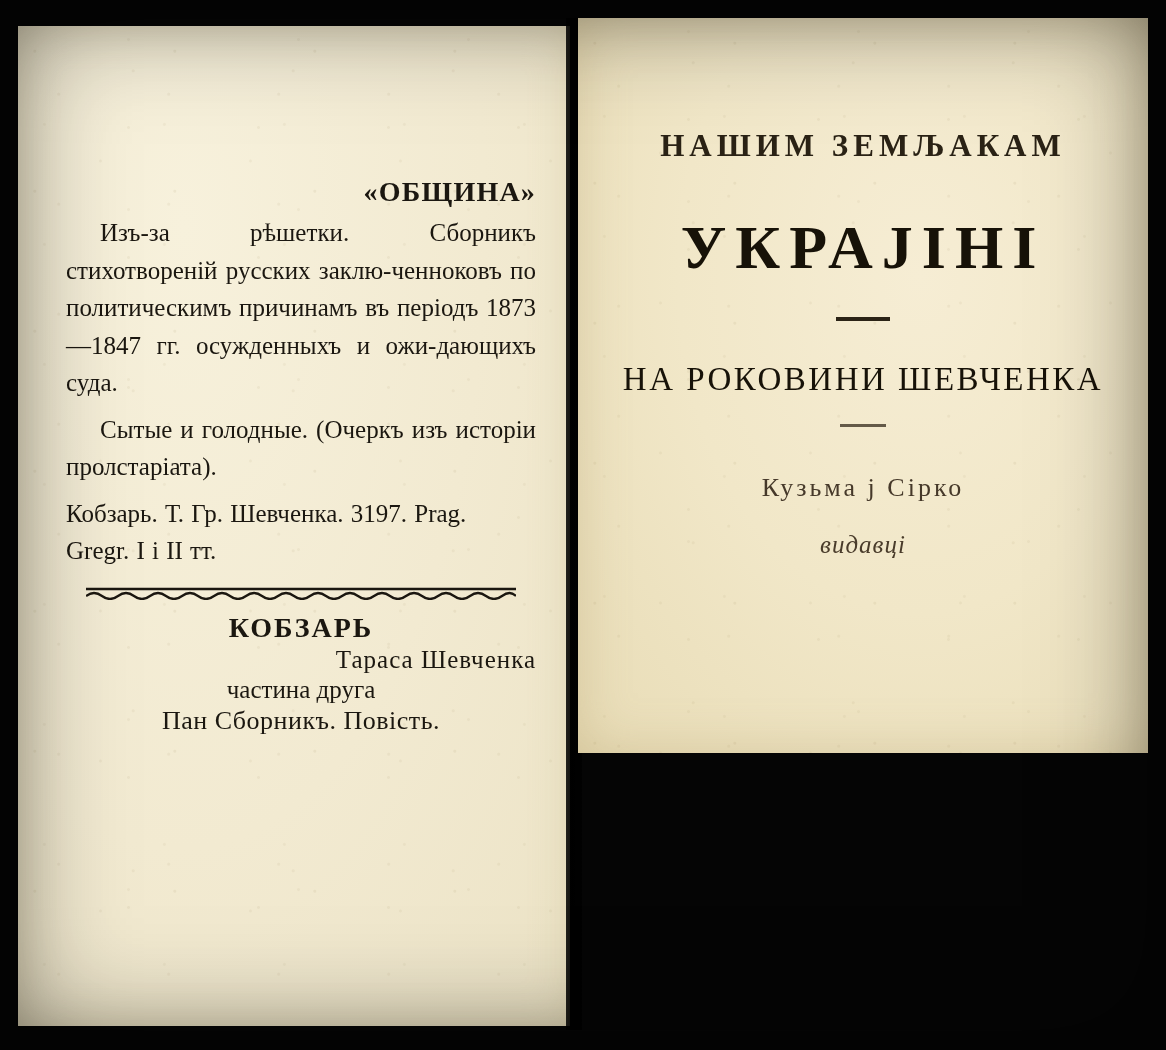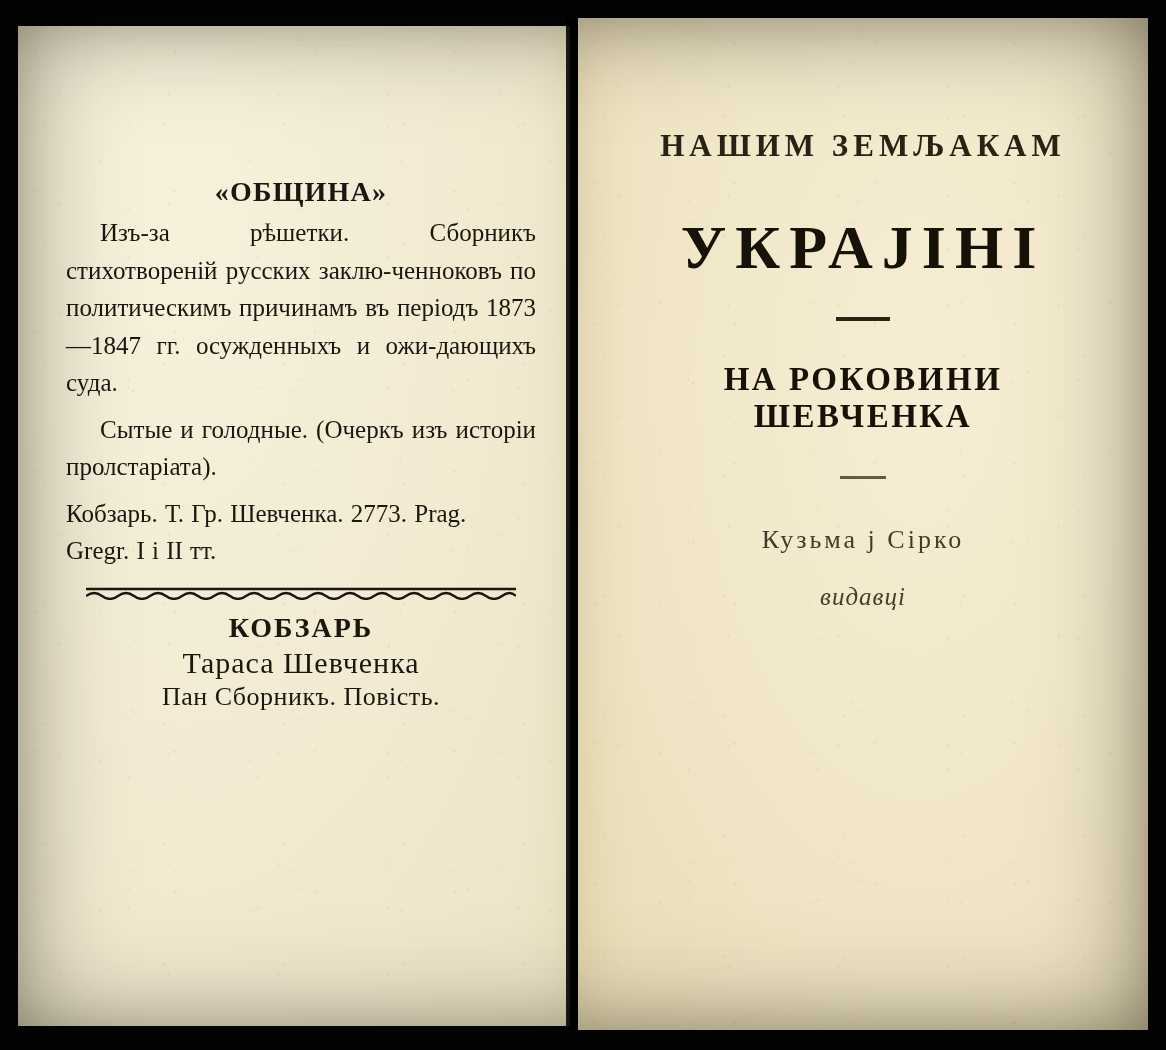--- a/index.html
+++ b/index.html
@@ -36,21 +36,21 @@
     height: 1000px;
     background:
       radial-gradient(ellipse at 30% 20%, #f7f1dc 0%, #f2ead1 55%, #ece3c6 100%);
     box-shadow: inset 0 0 40px rgba(180,165,120,0.30);
   }
 
   #leaf-right {
     left: 578px;
     top: 18px;
     width: 570px;
-    height: 1012px;
+    height: 735px;
     background:
       radial-gradient(ellipse at 60% 35%, #f6edd4 0%, #f1e7c8 50%, #e8dcb6 100%);
     box-shadow: inset 0 0 50px rgba(175,155,105,0.35);
   }
 
   
   .grain {
     position: absolute;
     inset: 0;
     pointer-events: none;
@@ -69,21 +69,21 @@
   
   #left-content {
     position: absolute;
     left: 48px;
     top: 150px;
     width: 470px;
     color: #1b1710;
   }
 
   .l-title {
-    text-align: center;
+    text-align: right;
     font-weight: 700;
     font-size: 28px;
     letter-spacing: 1.2px;
     margin-bottom: 6px;
   }
 
   .l-sub,
   .l-para {
     font-size: 25px;
     line-height: 1.50;
@@ -108,21 +108,21 @@
     height: 14px;
   }
   #divider svg { display: block; }
 
   #left-footer {
     text-align: center;
     color: #1b1710;
   }
   .f-line1 { font-size: 26px; letter-spacing: 0.5px; margin-bottom: 2px; }
   .f-line2 { font-size: 28px; font-weight: 700; letter-spacing: 2px; margin-bottom: 2px; }
-  .f-line3 { font-size: 30px; letter-spacing: 1px; margin-bottom: 2px; }
+  .f-line3 { font-size: 25px; letter-spacing: 1px; margin-bottom: 2px; text-align: right; }
   .f-line4 { font-size: 25px; margin-bottom: 2px; }
   .f-line5 { font-size: 26px; letter-spacing: 0.5px; }
 
   
   #right-content {
     position: absolute;
     left: 40px;
     top: 110px;
     width: 490px;
     text-align: center;
@@ -157,23 +157,23 @@
   }
   .r-rule2 {
     width: 46px;
     height: 3px;
     background: #4a4130;
     margin: 0 auto;
     opacity: 0.85;
   }
   .r-line {
     font-size: 33px;
-    font-weight: 700;
+    font-weight: 400;
     letter-spacing: 2.5px;
-    margin-bottom: 41px;
+    margin-bottom: 26px;
     color: #171208;
   }
   .r-date {
     font-size: 27px;
     letter-spacing: 1.5px;
     color: #2e2617;
     margin-bottom: 56px;
   }
   .r-spacer { height: 46px; }
   .r-author {
@@ -212,32 +212,33 @@
 <div id="page">
 
   <div class="leaf" id="leaf-left">
     <div class="grain"></div>
 
     <div id="left-content">
       <div class="l-title">«ОБЩИНА»</div>
 
       <p class="l-para indent">Изъ-за рѣшетки. Сборникъ стихотвореній русских заклю-ченноковъ по политическимъ причинамъ въ періодъ 1873—1847 гг. осужденныхъ и ожи-дающихъ суда.</p>
       <p class="l-para indent">Сытые и голодные. (Очеркъ изъ исторіи пролстаріата).</p>
-      <p class="l-para last-center">Кобзарь. Т. Гр. Шевченка. 2773. Prag. Gregr. I i II тт.</p>
+      <p class="l-para last-center">Кобзарь. Т. Гр. Шевченка. 3197. Prag. Gregr. I i II тт.</p>
 
       <div id="divider">
         <svg width="430" height="14" viewBox="0 0 430 14" xmlns="http://www.w3.org/2000/svg">
           <line x1="0" y1="3" x2="430" y2="3" stroke="#1b1710" stroke-width="2.5"></line>
           <path d="M0 10 Q 8 4, 16 10 T 32 10 T 48 10 T 64 10 T 80 10 T 96 10 T 112 10 T 128 10 T 144 10 T 160 10 T 176 10 T 192 10 T 208 10 T 224 10 T 240 10 T 256 10 T 272 10 T 288 10 T 304 10 T 320 10 T 336 10 T 352 10 T 368 10 T 384 10 T 400 10 T 416 10 T 430 10" fill="none" stroke="#1b1710" stroke-width="2.2"></path>
         </svg>
       </div>
 
       <div id="left-footer">
         <div class="f-line2">КОБЗАРЬ</div>
         <div class="f-line3">Тараса Шевченка</div>
+        <div class="f-line4">частина друга</div>
         <div class="f-line5">Пан Сборникъ. Повість.</div>
       </div>
     </div>
   </div>
 
   <div id="gutter"></div>
 
   <div class="leaf" id="leaf-right">
     <div class="grain"></div>
 

